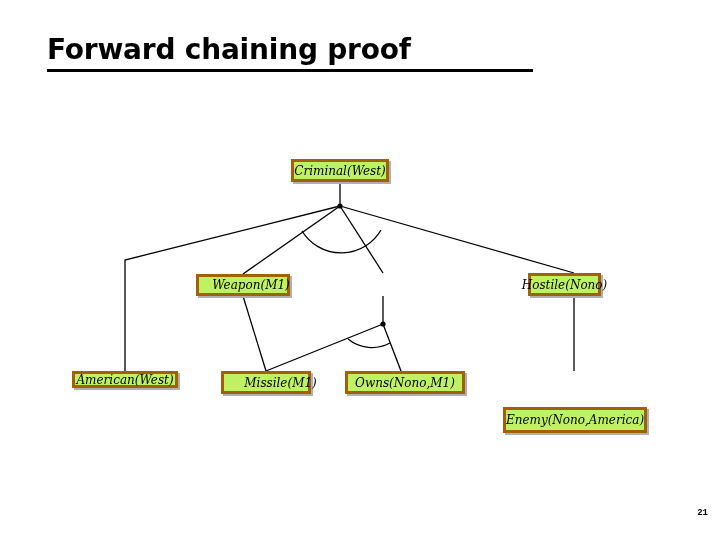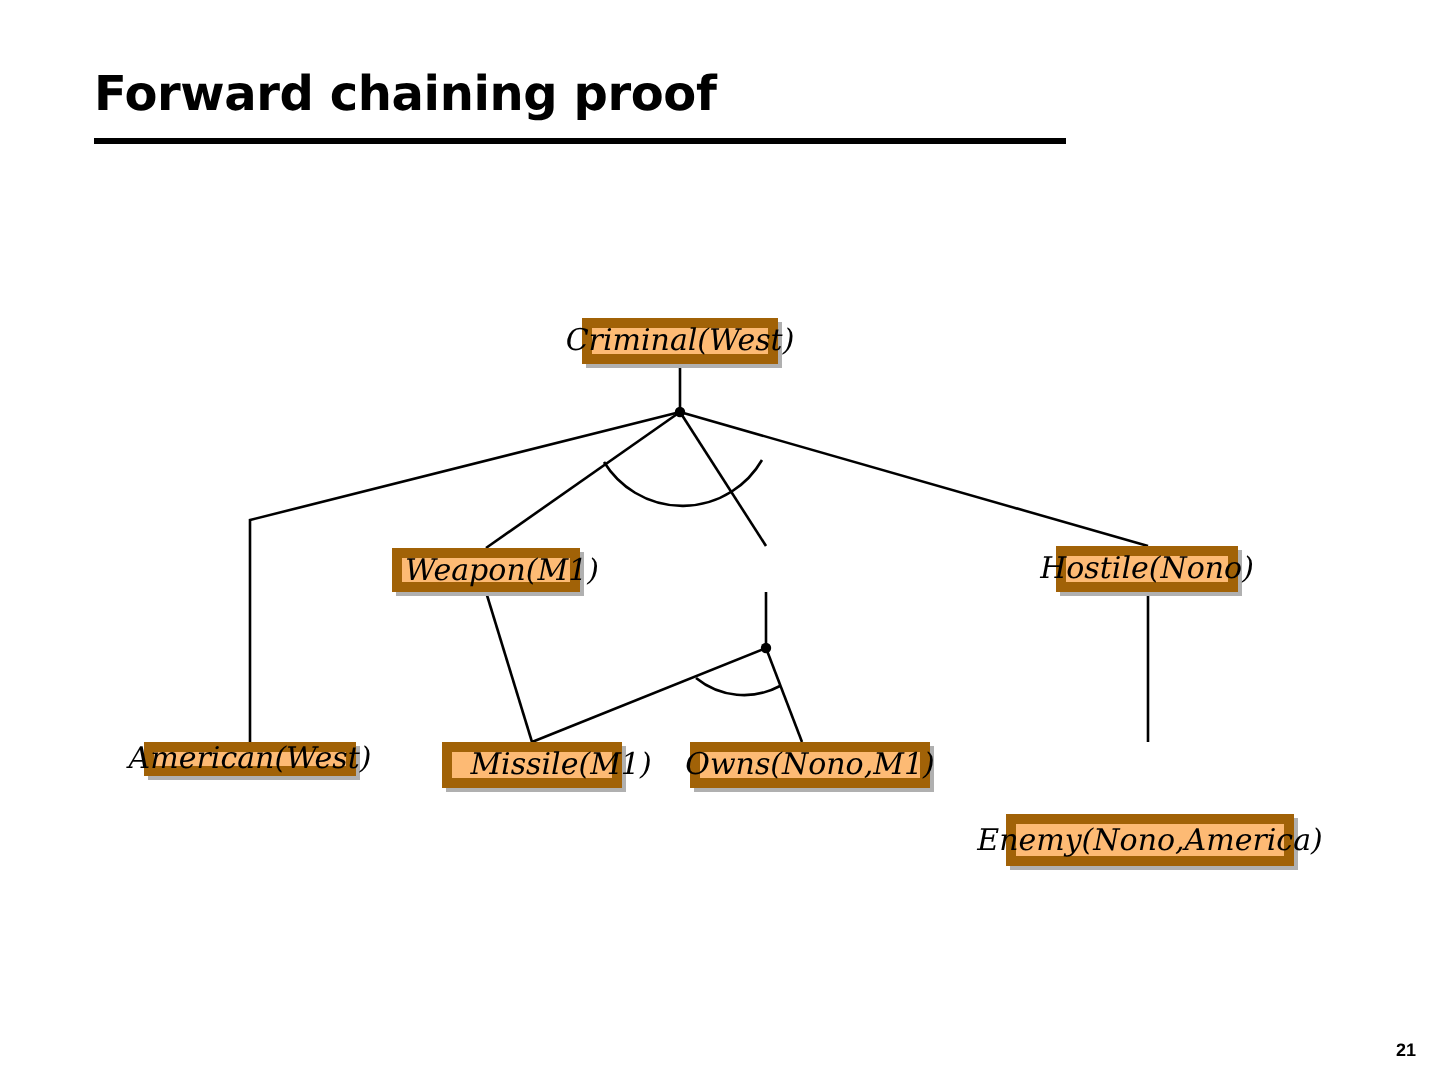--- a/index.html
+++ b/index.html
@@ -21,21 +21,21 @@
     width: 720px;
     height: 540px;
     background: #ffffff;
   }
   #slide-title {
     position: absolute;
     left: 47px;
     top: 33px;
     font-family: "DejaVu Sans", sans-serif;
     font-weight: bold;
-    font-size: 24px;
+    font-size: 28px;
     letter-spacing: -0.2px;
     color: #000000;
     white-space: nowrap;
   }
   #title-rule {
     position: absolute;
     left: 47px;
     top: 69px;
     width: 486px;
     height: 3px;
@@ -44,38 +44,38 @@
   #diagram {
     position: absolute;
     left: 0;
     top: 0;
     width: 720px;
     height: 540px;
   }
   .node {
     position: absolute;
     box-sizing: border-box;
-    border: 5px solid #a16207;
-    background: #fdba74;
+    border: 3px solid #a16207;
+    background: #bef264;
     box-shadow: 2px 2px 0 0 #b0b0b0;
     display: flex;
     align-items: center;
     justify-content: center;
     font-family: "DejaVu Serif", serif;
     font-style: italic;
-    font-size: 15px;
+    font-size: 12px;
     color: #000000;
     white-space: nowrap;
     line-height: 1;
   }
   #page-number {
     position: absolute;
     right: 12px;
-    bottom: 10px;
-    font-family: Liberation Sans, sans-serif;
+    bottom: 22px;
+    font-family: Liberation Mono, monospace;
     font-weight: bold;
     font-size: 9px;
     color: #000000;
   }
 </style>
 </head>
 <body>
 
 <div id="slide">
 
@@ -117,21 +117,21 @@
 
   <div class="node" style="left:291px; top:159px; width:98px; height:23px;">
     <span>Criminal(West)</span>
   </div>
 
   <div class="node" style="left:196px; top:274px; width:94px; height:22px;padding-left:16px;">
     <span>Weapon(M1)</span>
   </div>
 
 
-  <div class="node" style="left:528px; top:273px; width:91px; height:23px;">
+  <div class="node" style="left:528px; top:273px; width:73px; height:23px;">
     <span>Hostile(Nono)</span>
   </div>
 
   <div class="node" style="left:72px; top:371px; width:106px; height:17px;">
     <span>American(West)</span>
   </div>
 
   <div class="node" style="left:221px; top:371px; width:90px; height:23px;padding-left:29px;">
     <span>Missile(M1)</span>
   </div>

